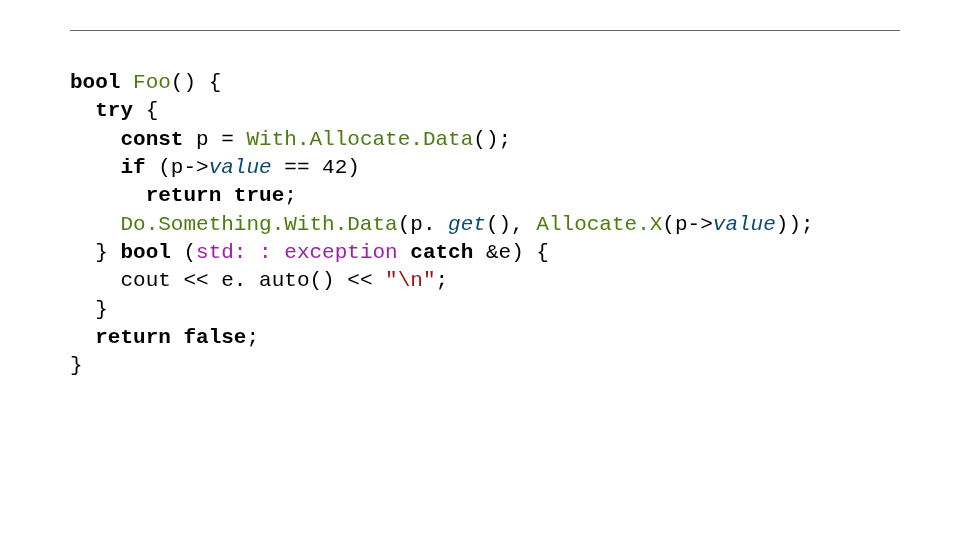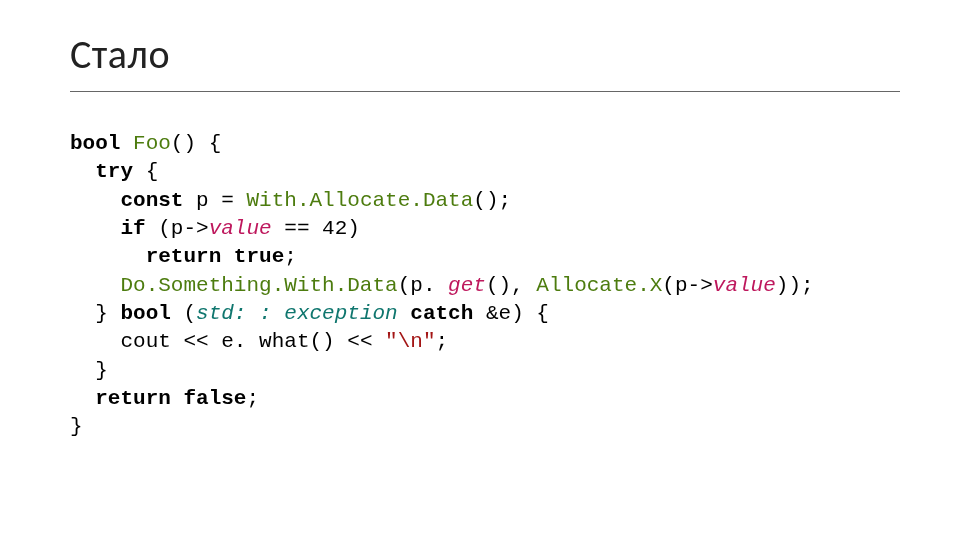--- a/index.html
+++ b/index.html
@@ -32,35 +32,34 @@
   pre.code {
     margin: 0;
     font-family: Consolas, "Courier New", monospace;
     font-size: 21px;
     line-height: 1.35;
     color: #000;
     white-space: pre;
   }
   .kw  { color: #000000; font-weight: bold; }
   .fn  { color: #4d7c0f; }
-  .val { color: #be185d; font-style: italic; }
-  .typ { color: #0f766e; font-style: italic; }
+  .val { color: #0c4a6e; font-style: italic; }
+  .typ { color: #a21caf; }
   .str { color: #a31515; }
 </style>
 </head>
 <body>
 
 <div class="slide">
-  <h1 class="title">Стало</h1>
   <hr class="rule">
 
   <pre class="code"><span class="kw">bool</span> <span class="fn">Foo</span>() {
   <span class="kw">try</span> {
     <span class="kw">const</span> <span>p</span> = <span class="fn">With.Allocate.Data</span>();
     <span class="kw">if</span> (p-&gt;<span class="val">value</span> == <span>42</span>)
       <span class="kw">return</span> <span class="kw">true</span>;
     <span class="fn">Do.Something.With.Data</span>(p. <span class="val">get</span>(), <span class="fn">Allocate.X</span>(p-&gt;<span class="val">value</span>));
   } <span class="kw">bool</span> (<span class="typ">std: : exception</span> <span class="kw">catch</span> &amp;<span>e</span>) {
-    <span>cout</span> &lt;&lt; <span>e. what</span>() &lt;&lt; <span class="str">"\n"</span>;
+    <span>cout</span> &lt;&lt; <span>e. auto</span>() &lt;&lt; <span class="str">"\n"</span>;
   }
   <span class="kw">return</span> <span class="kw">false</span>;
 }</pre>
 </div>
 
 </body></html>

